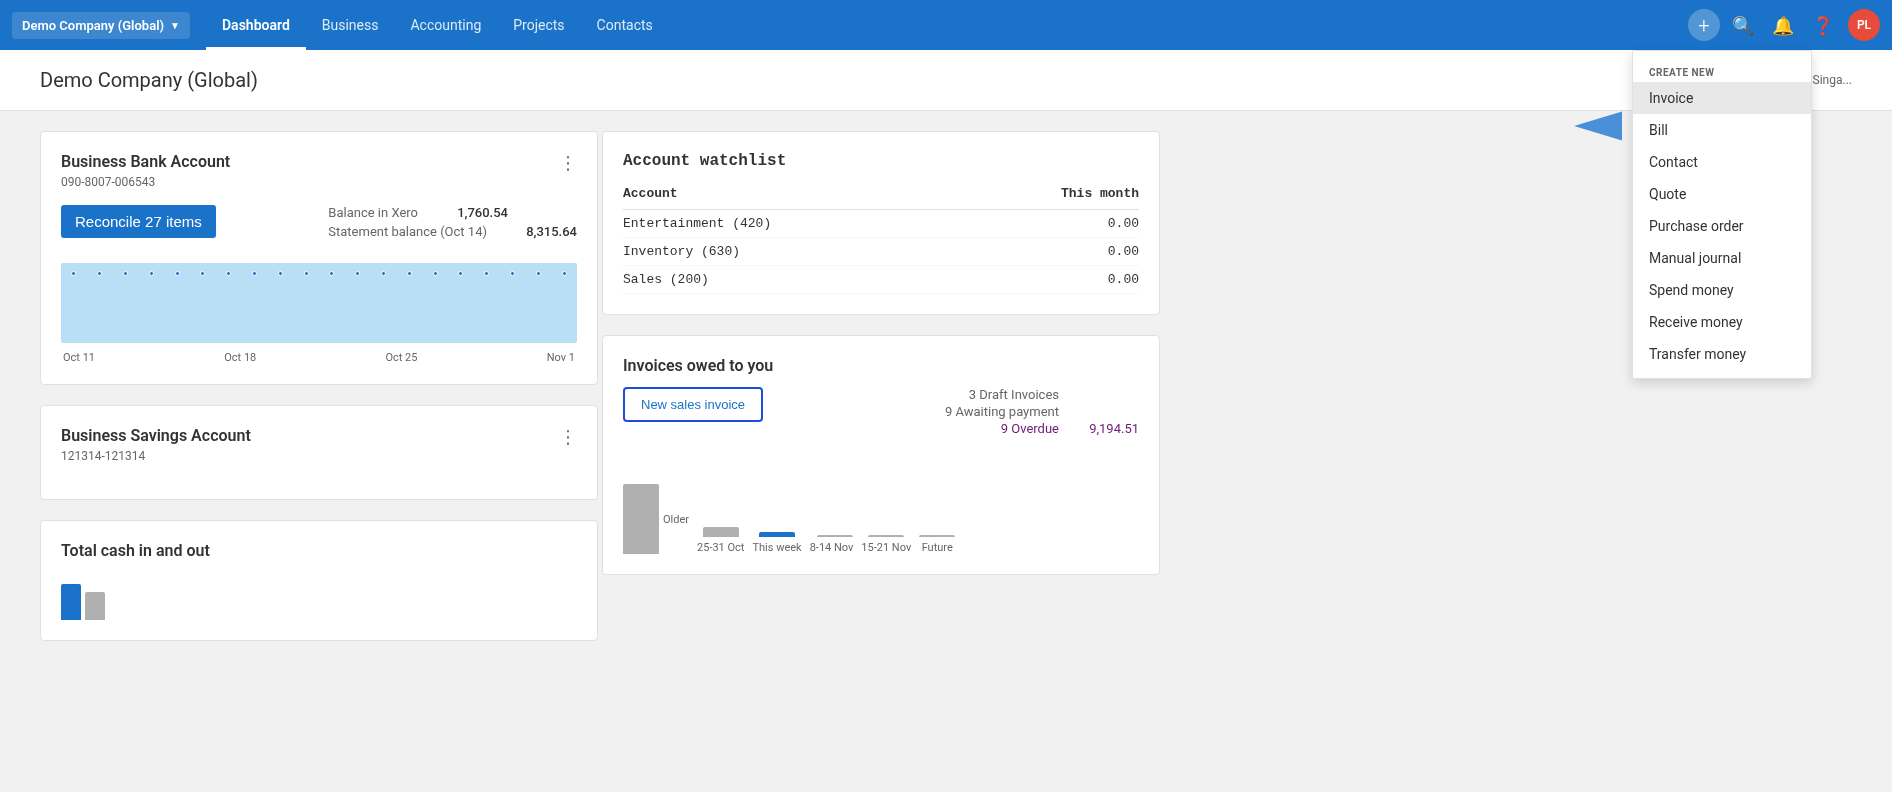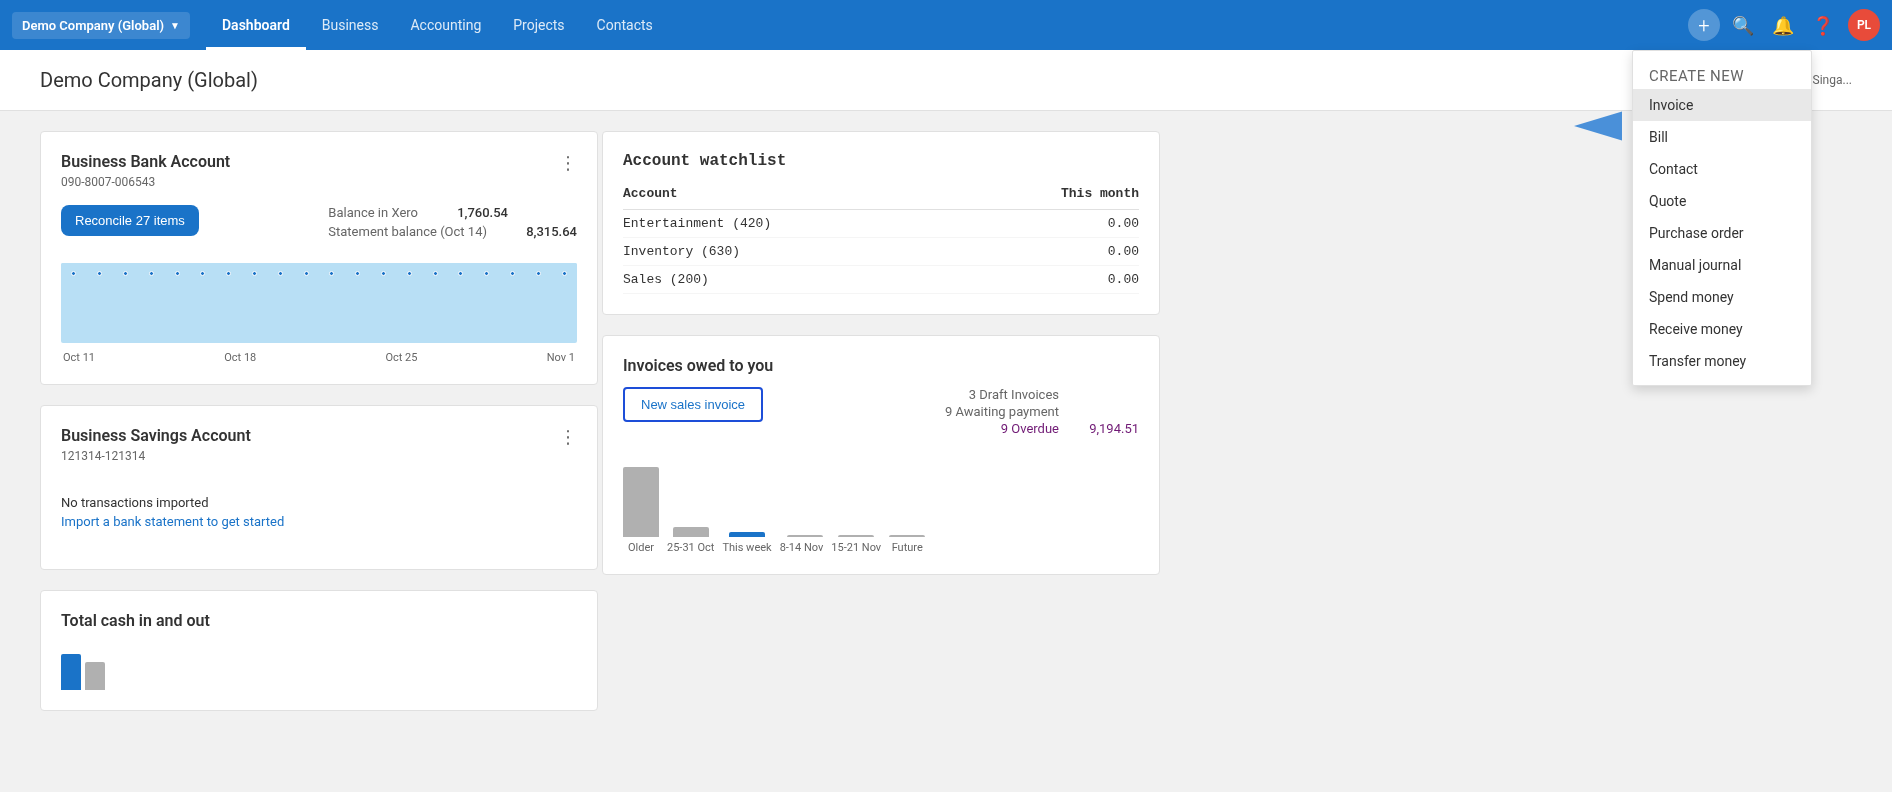--- a/index.html
+++ b/index.html
@@ -118,22 +118,22 @@
     .card-subtitle { font-size: 12px; color: #666; margin-bottom: 16px; }
     .card-header { display: flex; justify-content: space-between; align-items: flex-start; }
     .dots-menu { color: #666; font-size: 18px; cursor: pointer; }
 
     
     .reconcile-btn {
       background: #1a73c8;
       color: white;
       border: none;
       padding: 8px 14px;
-      border-radius: 8px;
-      font-size: 13px;
+      border-radius: 3px;
+      font-size: 15px;
       cursor: pointer;
       font-weight: 500;
       margin-bottom: 12px;
     }
     .balance-info { text-align: right; font-size: 13px; margin-bottom: 12px; }
     .balance-row { display: flex; gap: 20px; }
     .balance-label { color: #666; }
     .balance-value { color: #333; font-weight: 500; min-width: 70px; text-align: right; }
 
     
@@ -212,23 +212,23 @@
       background: white;
       border: 1px solid #e0e0e0;
       border-radius: 2px;
       box-shadow: 0 4px 12px rgba(0,0,0,0.15);
       z-index: 200;
       min-width: 180px;
       padding: 8px 0;
     }
     .dropdown-section-title {
       padding: 8px 16px 4px;
-      font-size: 15px;
+      font-size: 10px;
       color: #666;
-      font-weight: 400;
+      font-weight: 700;
       text-transform: uppercase;
       letter-spacing: 0.5px;
     }
     .dropdown-item {
       padding: 8px 16px;
       font-size: 14px;
       color: #333;
       cursor: pointer;
       display: flex;
       align-items: center;
@@ -342,24 +342,20 @@
       </div>
     </div>
 
     <div class="card" style="margin-bottom:20px;">
       <div class="card-header">
         <div>
           <div class="card-title">Business Savings Account</div>
           <div class="card-subtitle">121314-121314</div>
         </div>
         <div class="dots-menu">⋮</div>
-      </div>
-      <div style="margin-top: 16px; padding-bottom: 20px;">
-        <div class="no-transactions">No transactions imported</div>
-        <a href="#" class="import-link">Import a bank statement to get started</a>
       </div>
     </div>
 
     <div class="card">
       <div class="card-title">Total cash in and out</div>
       <div class="cash-chart-area">
         <div class="cash-bar" style="height:36px;background:#1a73c8;"></div>
         <div class="cash-bar" style="height:28px;background:#b0b0b0;"></div>
       </div>
     </div>
@@ -410,21 +406,21 @@
             <span class="stat-value"></span>
           </div>
           <div class="invoice-stat-row">
             <span class="stat-label overdue">9 Overdue</span>
             <span class="stat-value overdue">9,194.51</span>
           </div>
         </div>
       </div>
 
       <div style="display:flex; align-items:flex-end; gap:8px; height:100px; padding-bottom:0; margin-top:8px;">
-        <div style="display:flex;flex-direction:column;align-items:center;gap:4px;">
+        <div style="display:flex;flex-direction:row;align-items:center;gap:4px;">
           <div style="width:36px;height:70px;background:#b0b0b0;border-radius:2px 2px 0 0;"></div>
           <span style="font-size:11px;color:#666;white-space:nowrap;">Older</span>
         </div>
         <div style="display:flex;flex-direction:column;align-items:center;gap:4px;">
           <div style="width:36px;height:10px;background:#b0b0b0;border-radius:2px 2px 0 0;"></div>
           <span style="font-size:11px;color:#666;white-space:nowrap;">25-31 Oct</span>
         </div>
         <div style="display:flex;flex-direction:column;align-items:center;gap:4px;">
           <div style="width:36px;height:5px;background:#1a73c8;border-radius:2px 2px 0 0;"></div>
           <span style="font-size:11px;color:#666;white-space:nowrap;">This week</span>

